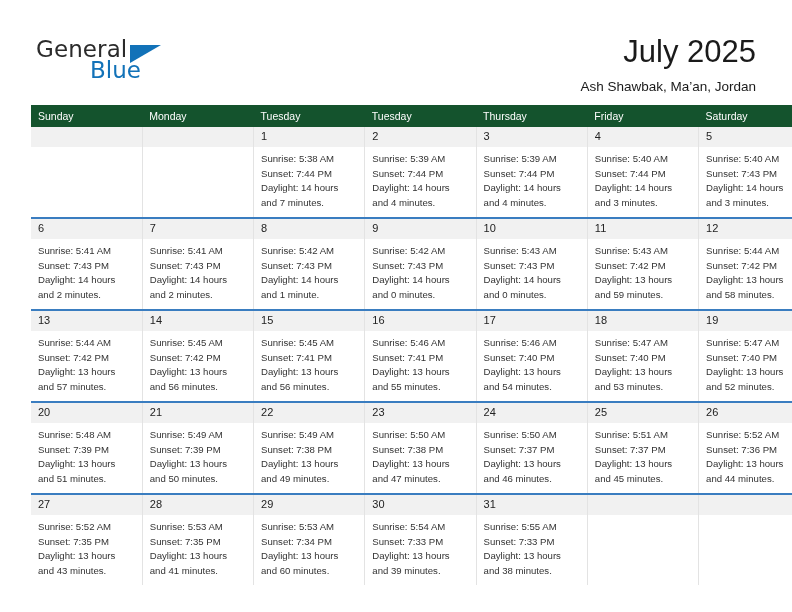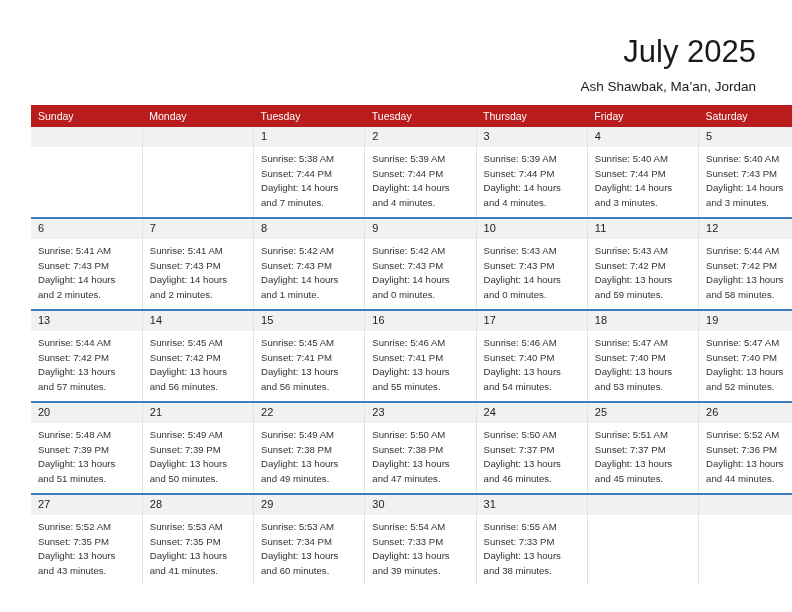--- a/index.html
+++ b/index.html
@@ -89,21 +89,21 @@
   
   .calendar {
     position: absolute;
     left: 31px;
     top: 105px;
     width: 730px;
     border-collapse: collapse;
     table-layout: fixed;
   }
   .calendar th {
-    background: #b91c1c;
+    background: #14532d;
     color: #ffffff;
     font-size: 10.5px;
     font-weight: normal;
     text-align: left;
     padding: 5px 0 5px 7px;
     height: 11px;
     border: none;
     width: 104.28px;
   }
   .calendar td {
@@ -145,20 +145,25 @@
     color: #333333;
     white-space: nowrap;
   }
 </style>
 </head>
 <body>
 
 <div class="page">
 
   <div class="header">
+    <div class="logo">
+      <span class="logo-general">General</span>
+      <span class="logo-tri"></span>
+      <span class="logo-blue">Blue</span>
+    </div>
     <div class="title">July 2025</div>
     <div class="subtitle">Ash Shawbak, Ma’an, Jordan</div>
   </div>
 
   <table class="calendar">
     <thead>
       <tr id="weekday-row">
           <th>Sunday</th>
           <th>Monday</th>
           <th>Tuesday</th>

